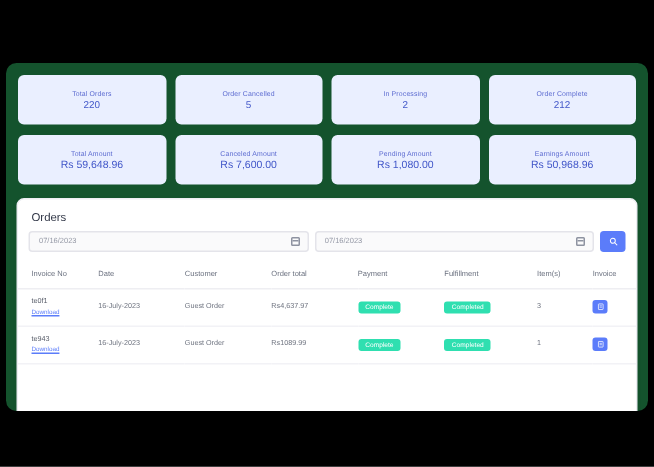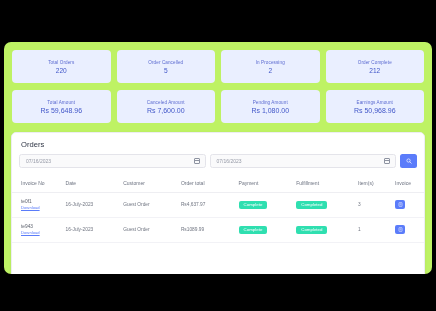--- a/index.html
+++ b/index.html
@@ -6,21 +6,21 @@
   html, body {
     width: 436px; height: 311px;
     background: #000000;
     font-family: "Liberation Sans", sans-serif;
     overflow: hidden;
   }
   #app {
     position: absolute;
     left: 4px; top: 42px;
     width: 428px; height: 232px;
-    background: #bef264;
+    background: #14532d;
     border-radius: 7px;
     box-shadow: 0 4px 10px rgba(0,0,0,0.35);
     overflow: hidden;
   }
   
   .stats-grid {
     display: grid;
     grid-template-columns: repeat(4, 1fr);
     gap: 6px;
     padding: 8px 8px 0 8px;

